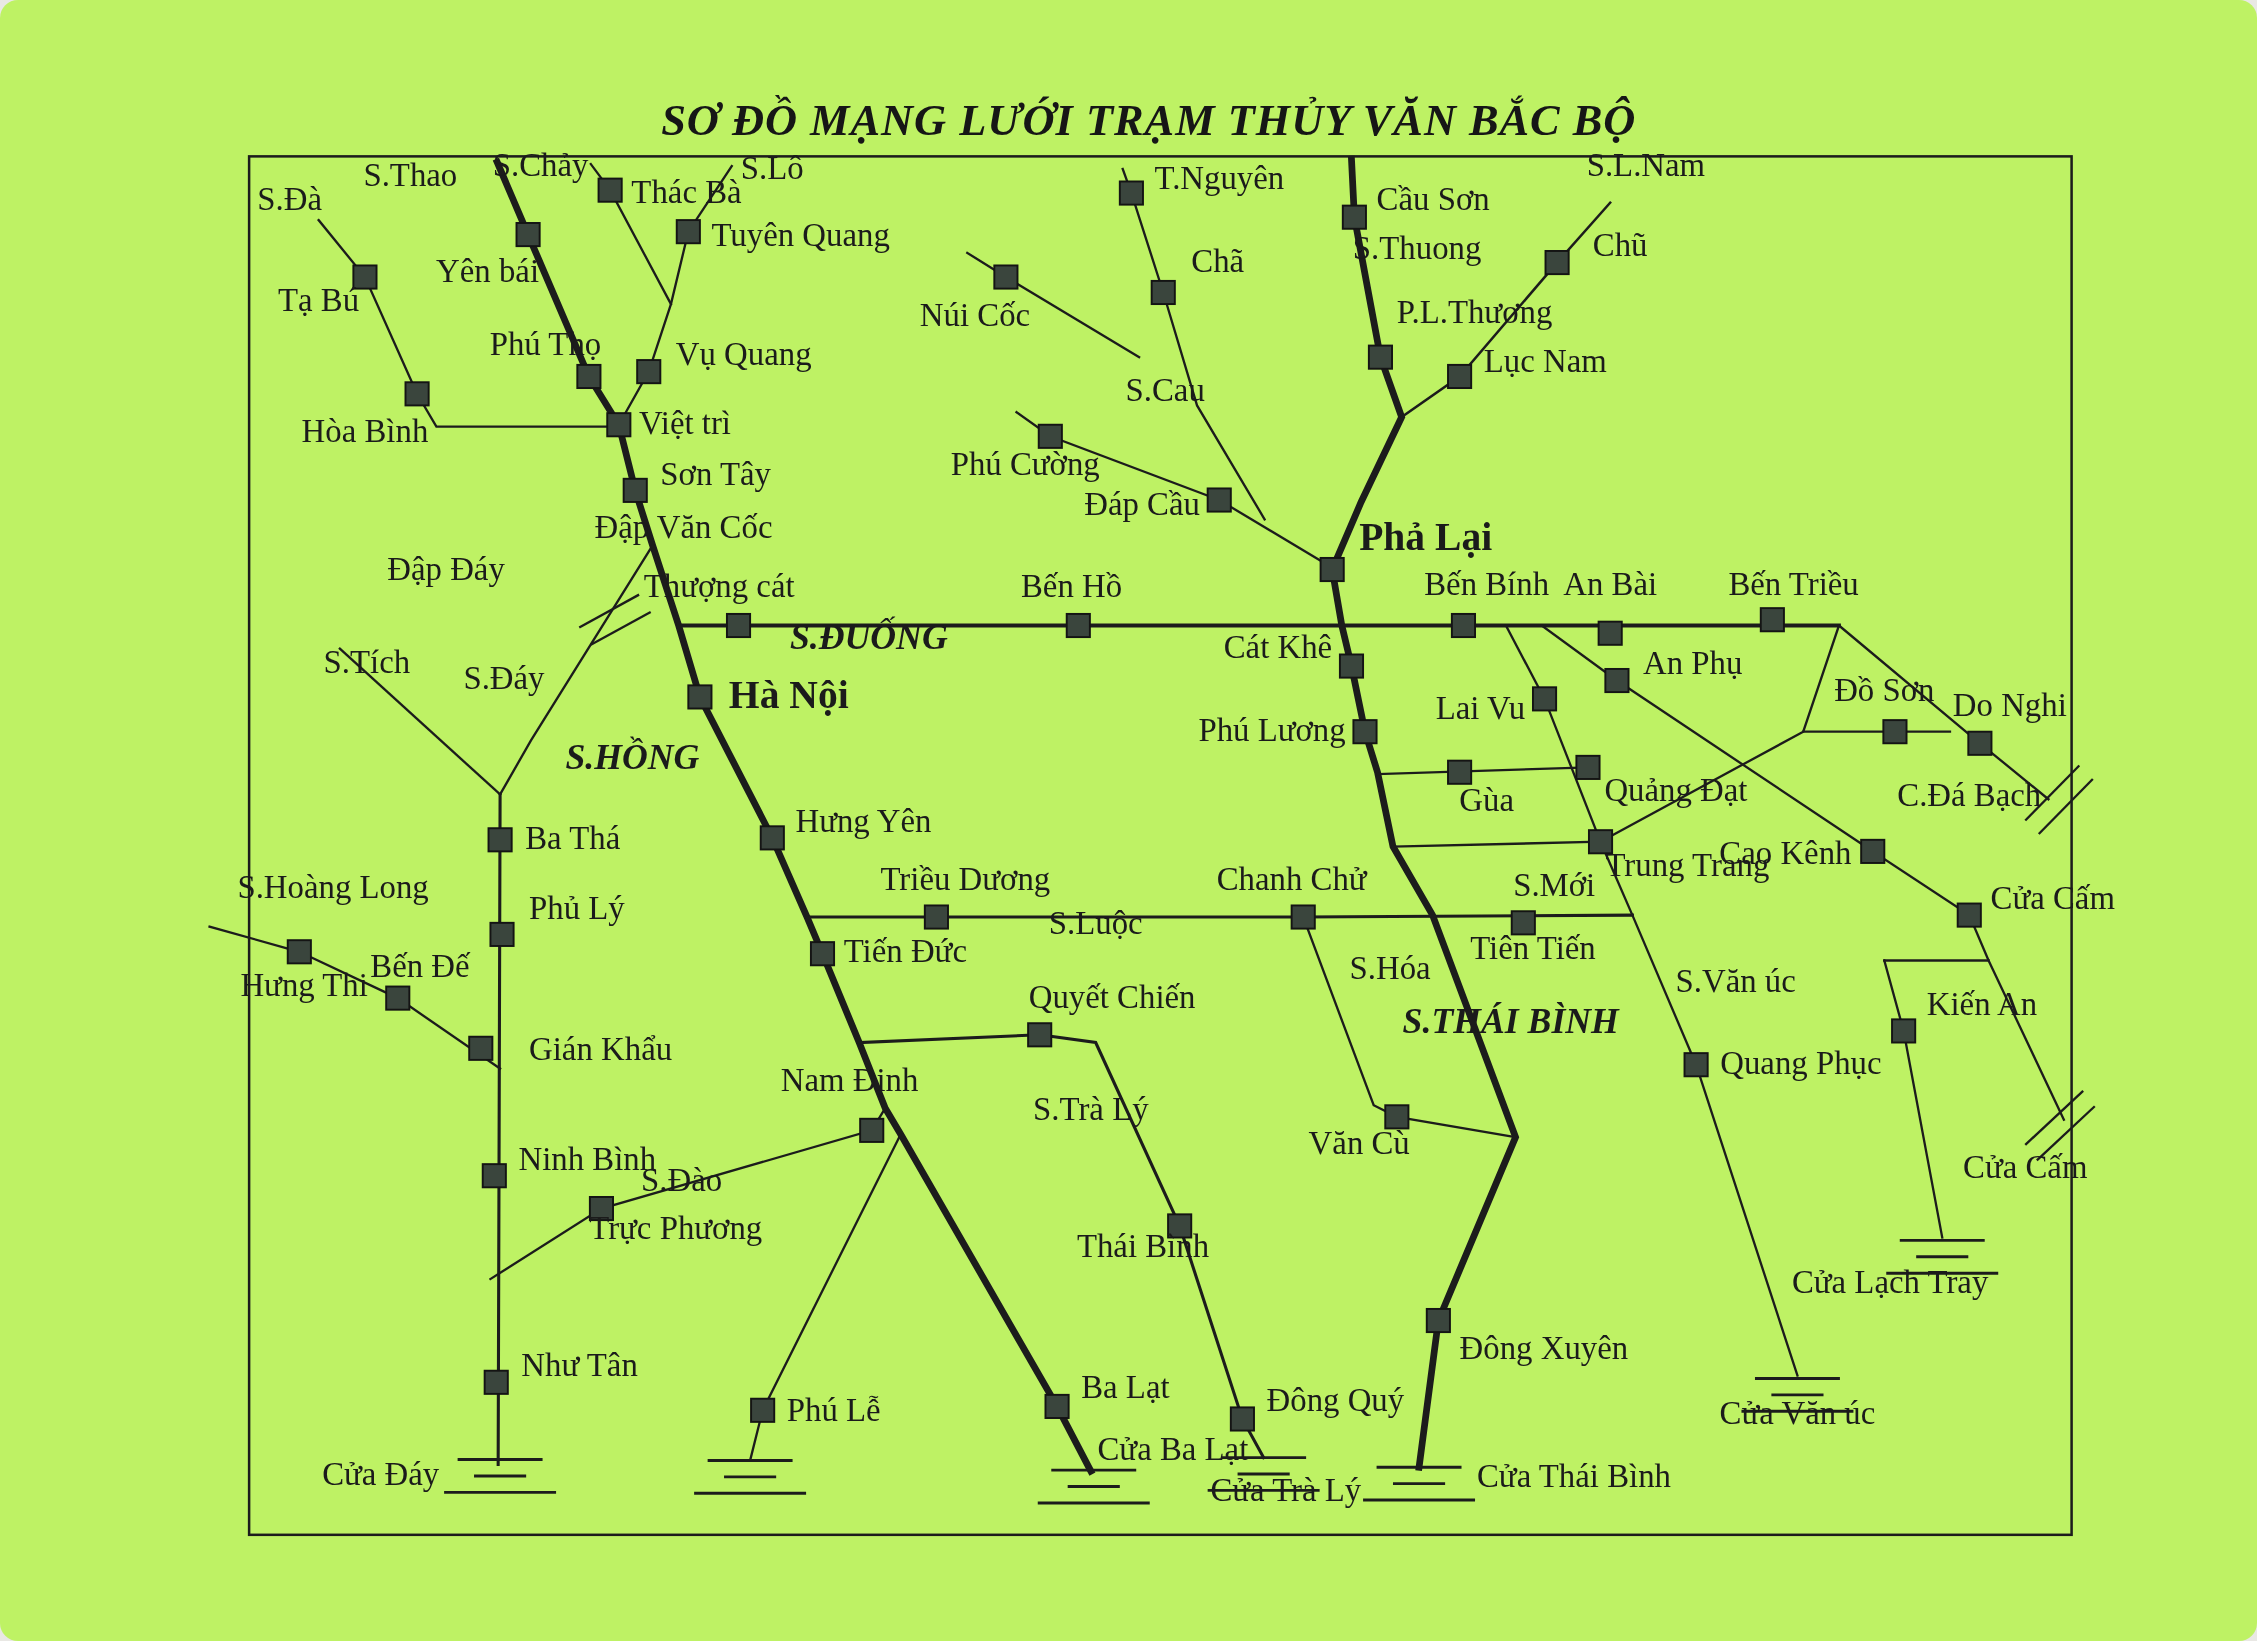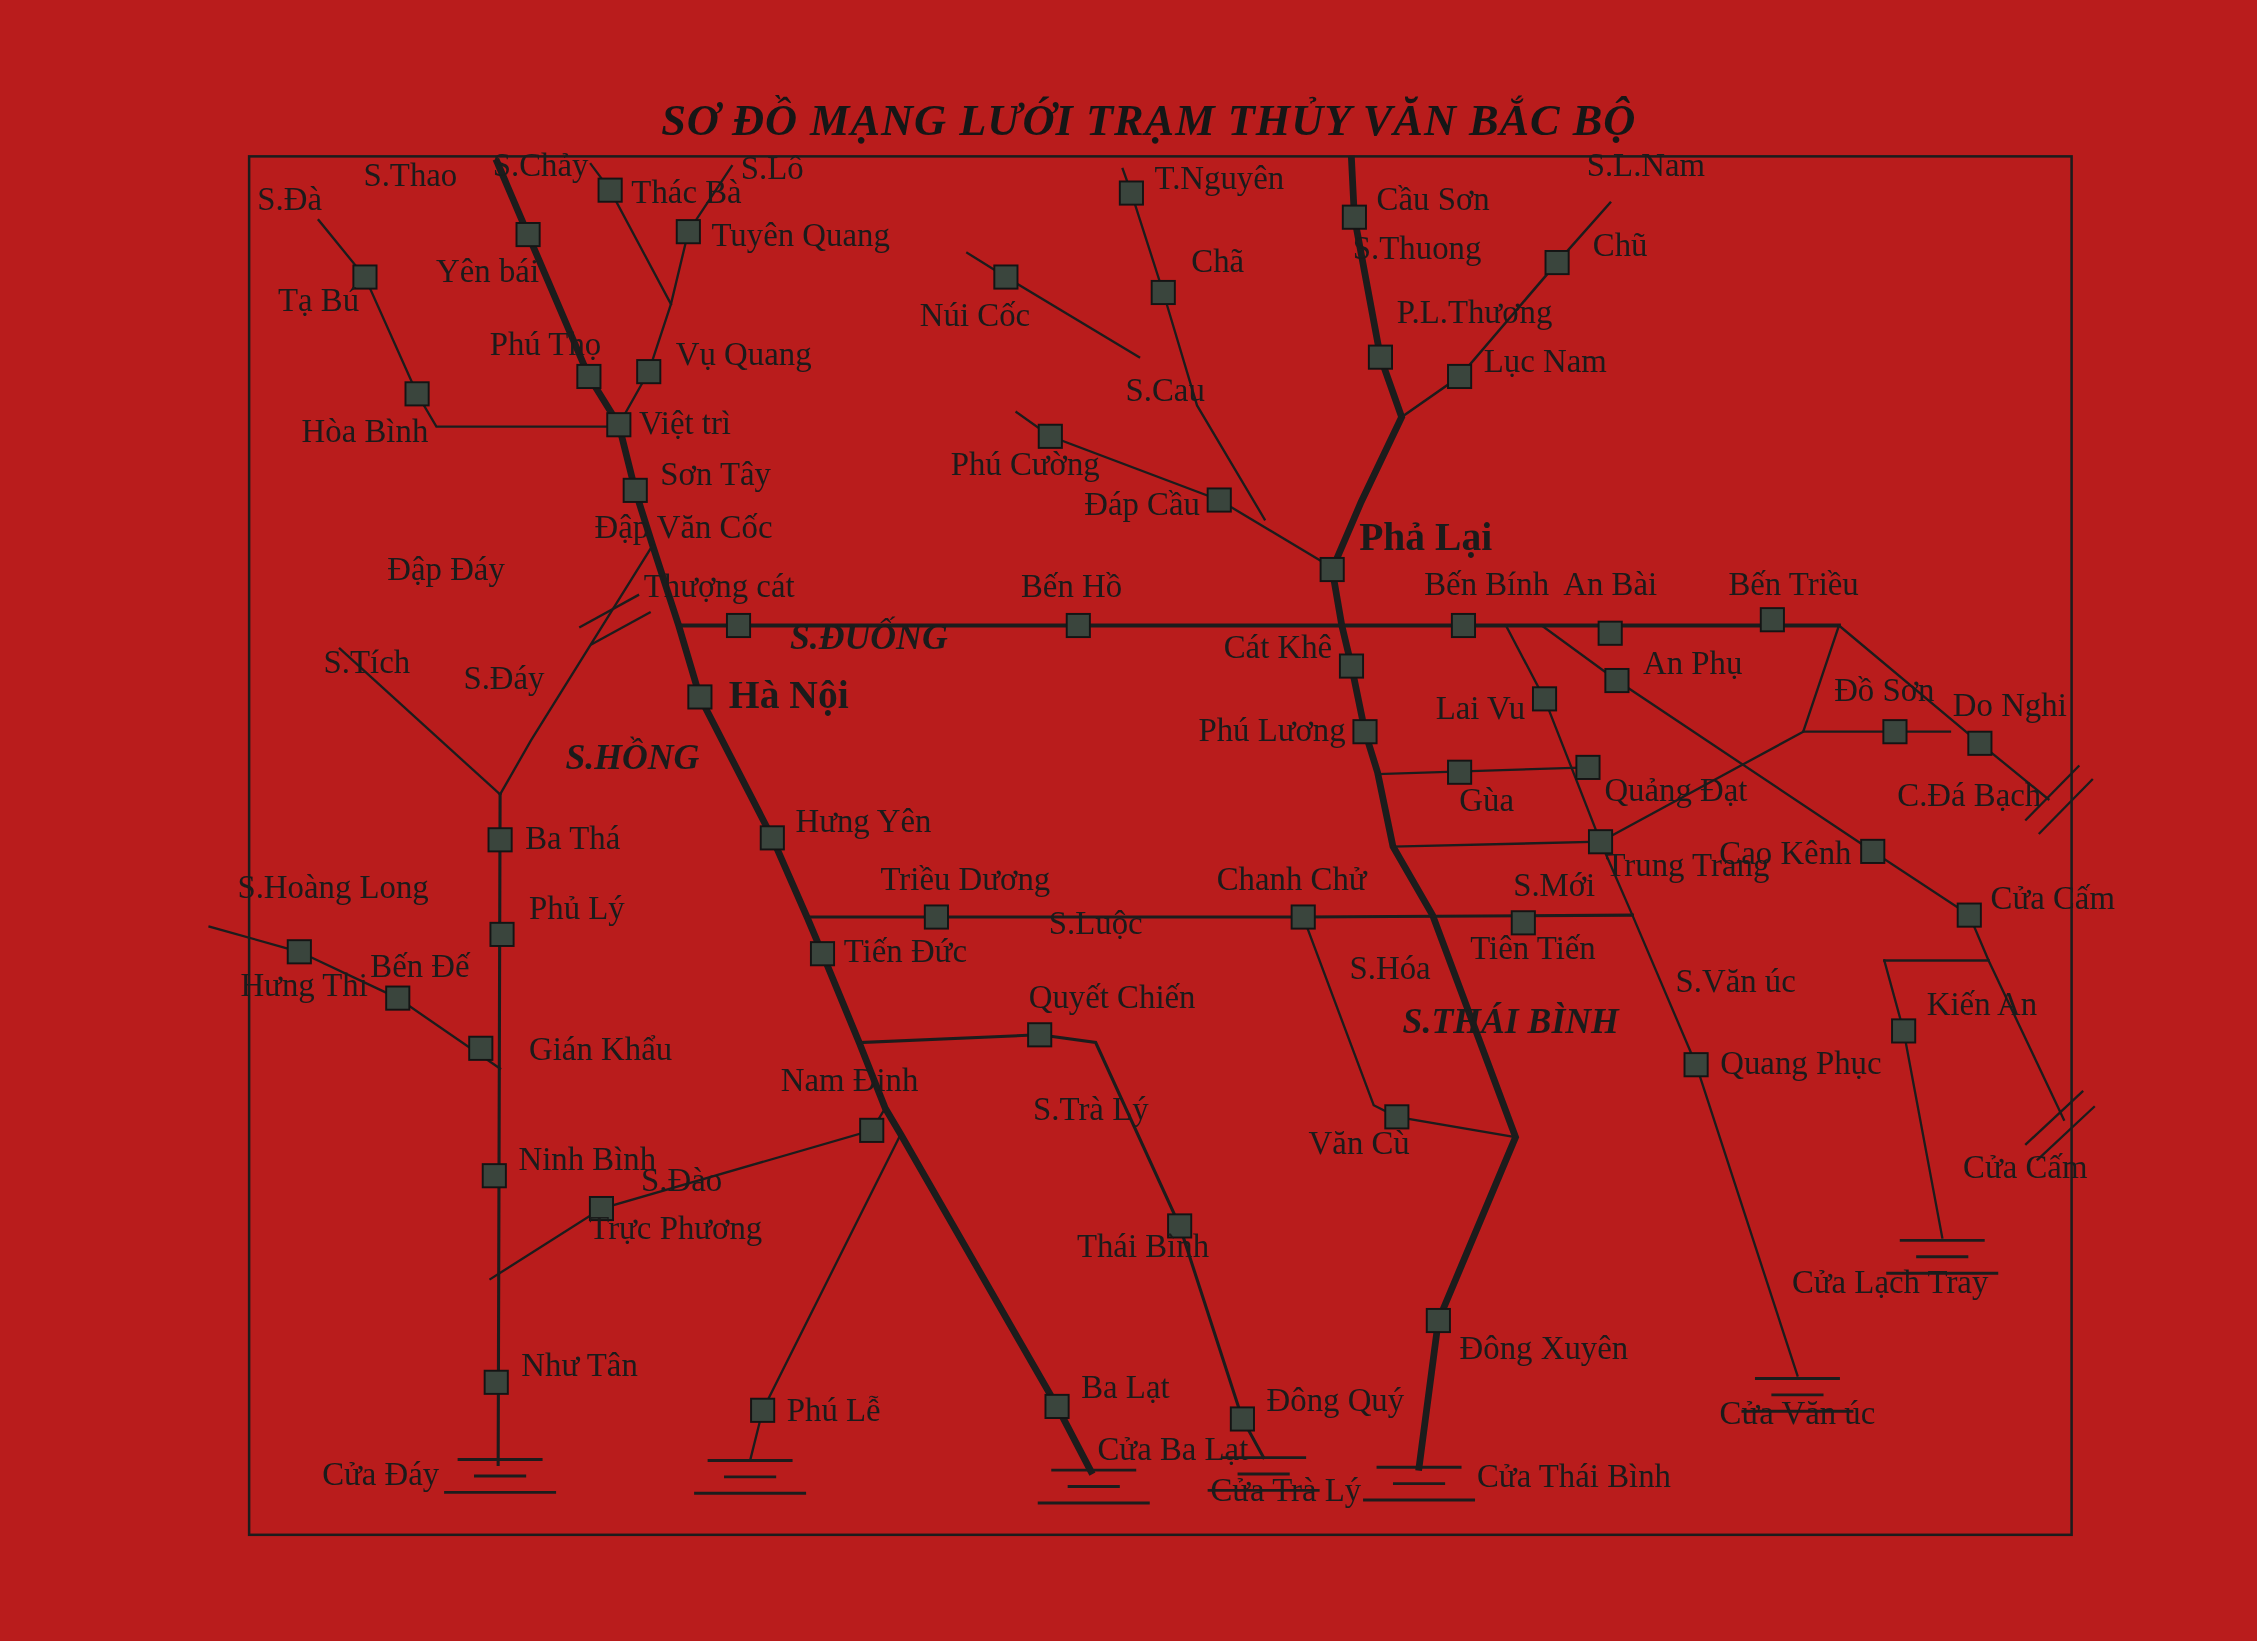--- a/index.html
+++ b/index.html
@@ -1,17 +1,17 @@
 <!DOCTYPE html>
 <html><head>
 <meta charset="utf-8">
 <style>
   html,body{margin:0;padding:0;background:#e9e8e4;}
-  .page{position:relative;width:2257px;height:1641px;background:#b91c1c;overflow:hidden;
-        font-family:"Liberation Serif","DejaVu Serif",serif;}
+  .page{position:relative;width:2257px;height:1641px;background:#bef264;overflow:hidden;
+        font-family:"Liberation Serif","DejaVu Serif",serif;border-radius:18px;}
   svg{position:absolute;left:0;top:0;}
   .ttl{font:italic bold 46px "Liberation Serif","DejaVu Serif",serif;fill:#161616;letter-spacing:1px;}
   .lbl{font:34px "Liberation Serif","DejaVu Serif",serif;fill:#1b1b1b;}
   .lbl.b{font-weight:bold;font-size:41px;}
   .riv{font:34px "Liberation Serif","DejaVu Serif",serif;fill:#1b1b1b;}
   .riv.em{font-style:italic;font-weight:bold;font-size:37px;}
   .ln{fill:none;stroke:#1c1c1c;stroke-linecap:square;stroke-linejoin:miter;}
   .st{fill:#3a453d;stroke:#141414;stroke-width:2;}
 </style>
 </head>

